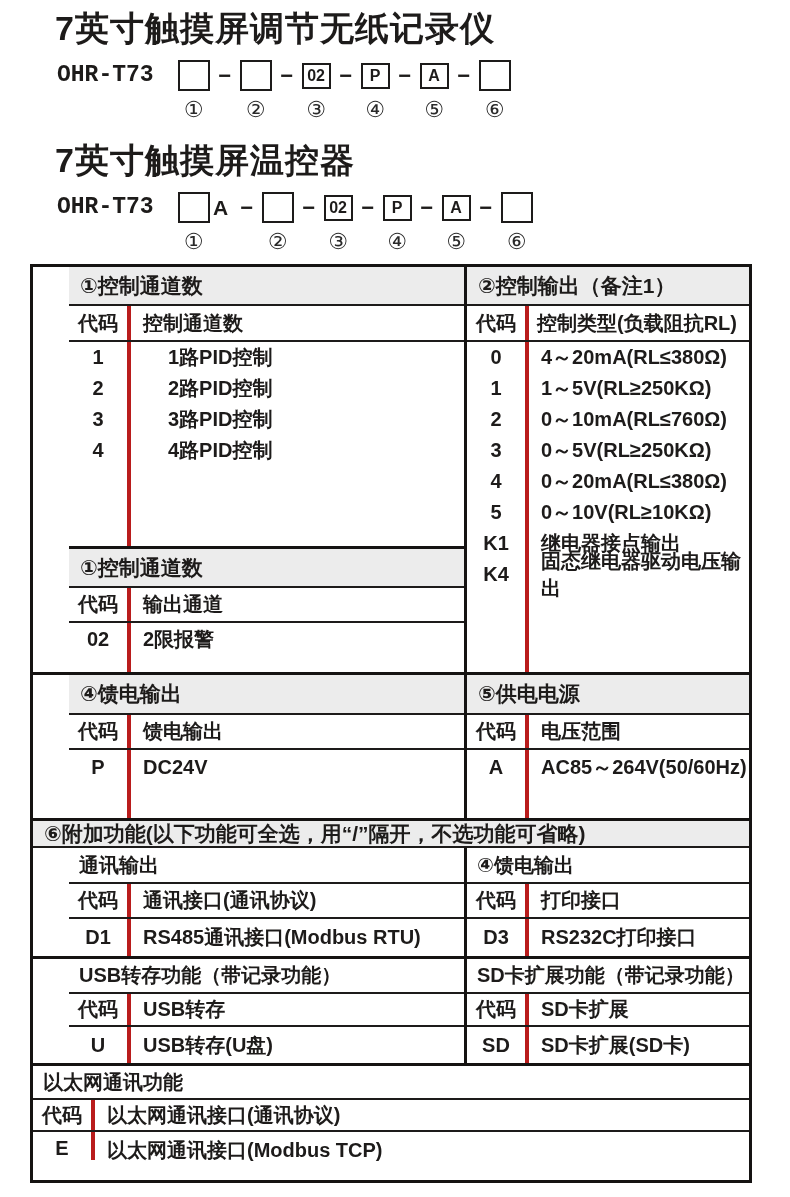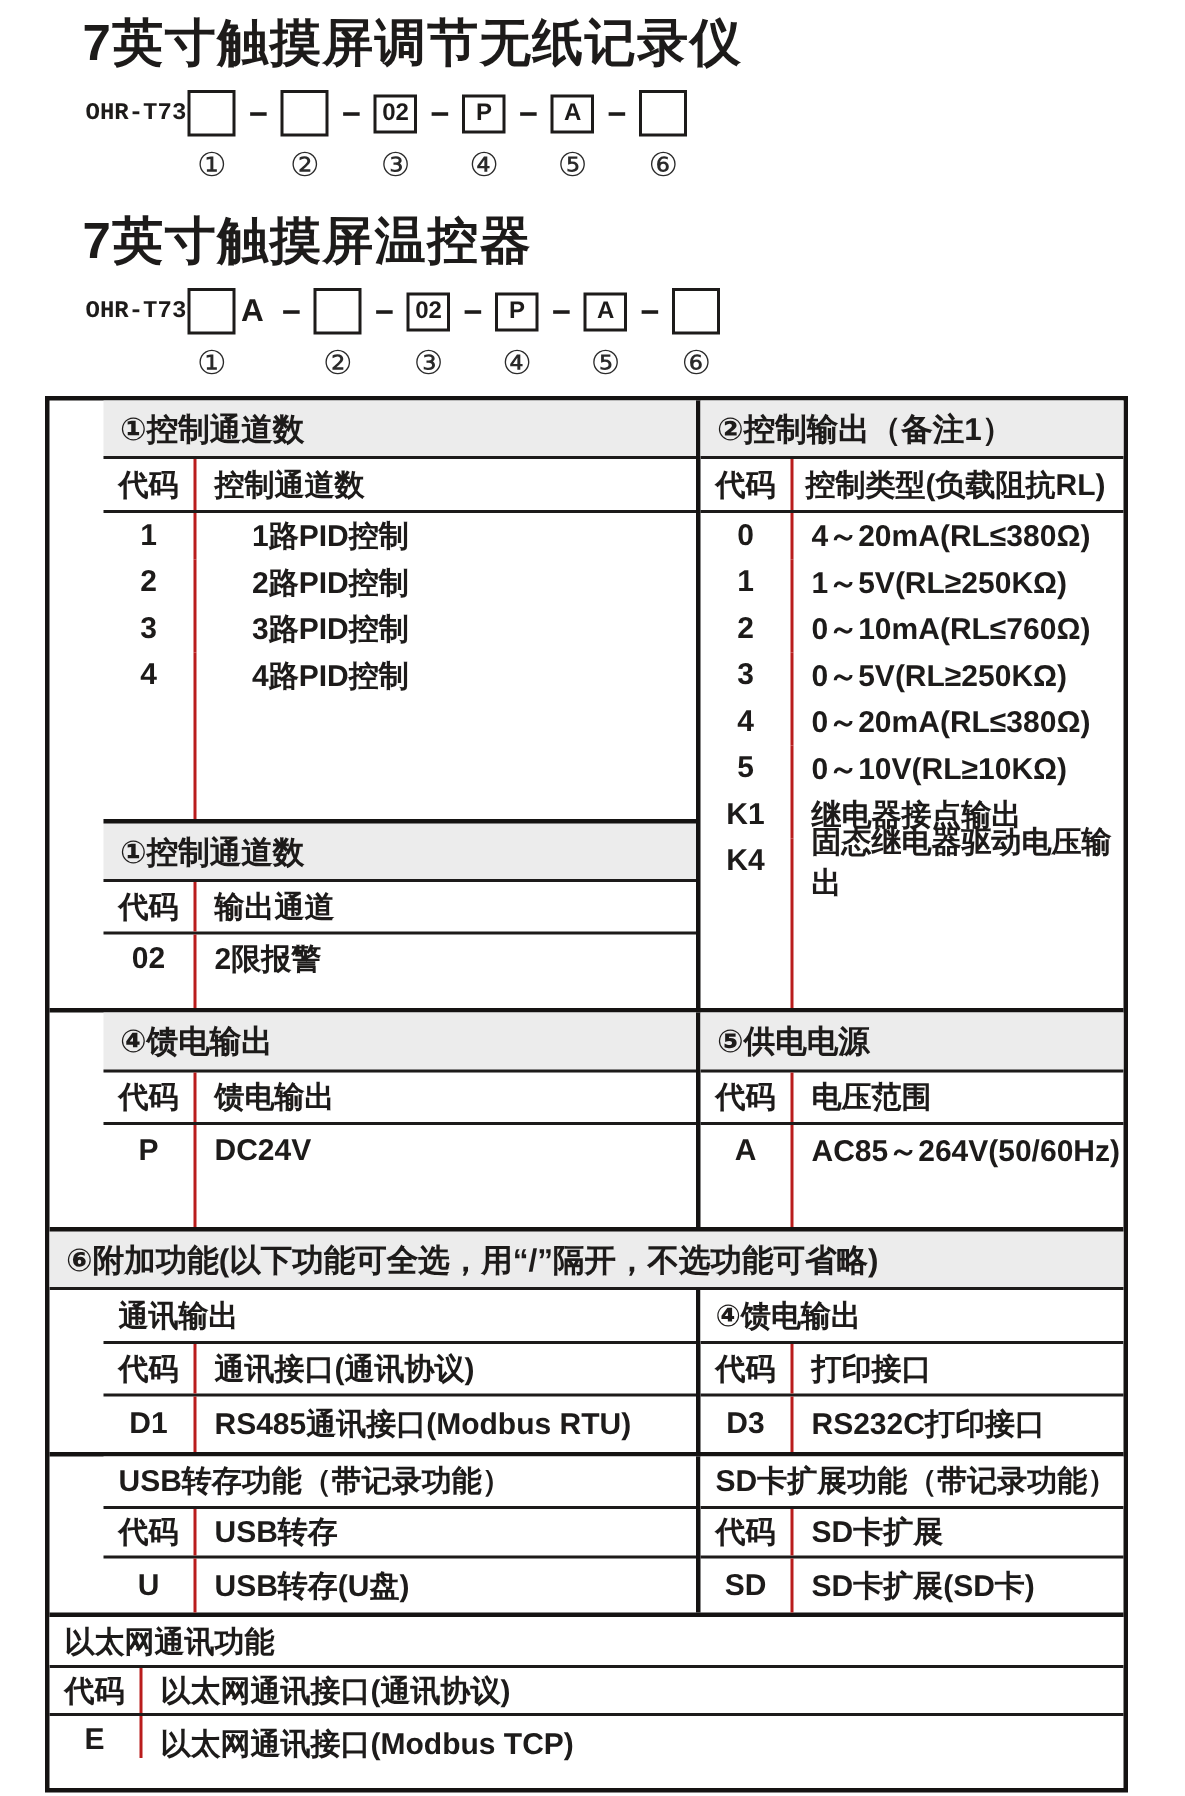--- a/index.html
+++ b/index.html
@@ -6,21 +6,21 @@
   .page{
     width:790px;height:1197px;background:#ffffff;position:relative;
     font-family:"Liberation Sans","DejaVu Sans",sans-serif;color:#1d1b1a;
     overflow:hidden;
   }
   
   .d-title{margin:0;padding:6px 0 0 55px;font-size:34px;font-weight:700;letter-spacing:1px;}
   .code-line{display:flex;align-items:flex-start;margin:8px 0 0 57px;}
   .prefix{
     font-family:"Liberation Mono","DejaVu Sans Mono",monospace;
-    font-size:16px;font-weight:700;line-height:31px;margin-right:1px;letter-spacing:0;
+    font-size:23px;font-weight:700;line-height:31px;margin-right:24px;letter-spacing:0;
   }
   .slot{display:flex;flex-direction:column;align-items:center;}
   .bwrap{height:31px;display:flex;align-items:center;}
   .box{
     width:32px;height:31px;border:2px solid #1d1b1a;box-sizing:border-box;
     display:flex;align-items:center;justify-content:center;
     font-size:17px;font-weight:700;
   }
   .slot.small .box{width:29px;height:26px;font-size:16px;}
   .num{margin-top:7px;font-size:22px;line-height:24px;color:#2a2a2a;}
@@ -40,29 +40,29 @@
     border-bottom:2px solid #1d1b1a;font-weight:700;font-size:21px;box-sizing:border-box;
   }
   .subband{
     display:flex;align-items:center;padding:0 0 0 10px;background:#ffffff;
     border-bottom:2px solid #1d1b1a;font-weight:700;font-size:20px;box-sizing:border-box;text-align:right;
   }
   .hrow,.drow,.frow{display:flex;box-sizing:border-box;font-size:20px;}
   .hrow{border-bottom:2px solid #1d1b1a;font-weight:700;}
   .drow{font-weight:700;}
   .ccode{
-    width:62px;flex-shrink:0;border-right:2px solid #b91c1c;box-sizing:border-box;
+    width:62px;flex-shrink:0;border-right:4px solid #b91c1c;box-sizing:border-box;
     display:flex;align-items:center;justify-content:center;
   }
   .cdesc{flex:1;display:flex;align-items:center;padding-left:12px;box-sizing:border-box;}
   .indent .cdesc{padding-left:37px;}
   
   .h39{height:39px}.h36{height:36px}.h35{height:35px}.h34{height:34px}
   .h33{height:33px}.h32{height:32px}.h31{height:31px}.h37{height:37px}
-  .h40{height:40px}.h42{height:42px}.h48{height:48px}
+  .h40{height:40px}.h42{height:30px}.h48{height:48px}
   .h80{height:80px}.h82{height:82px}.h16{height:16px}
   .band.s3b{height:42px;border-top:3px solid #151312;}
 </style>
 </head>
 <body>
 
 <div class="page">
 
   <h1 class="d-title">7英寸触摸屏调节无纸记录仪</h1>
   <div class="code-line">

